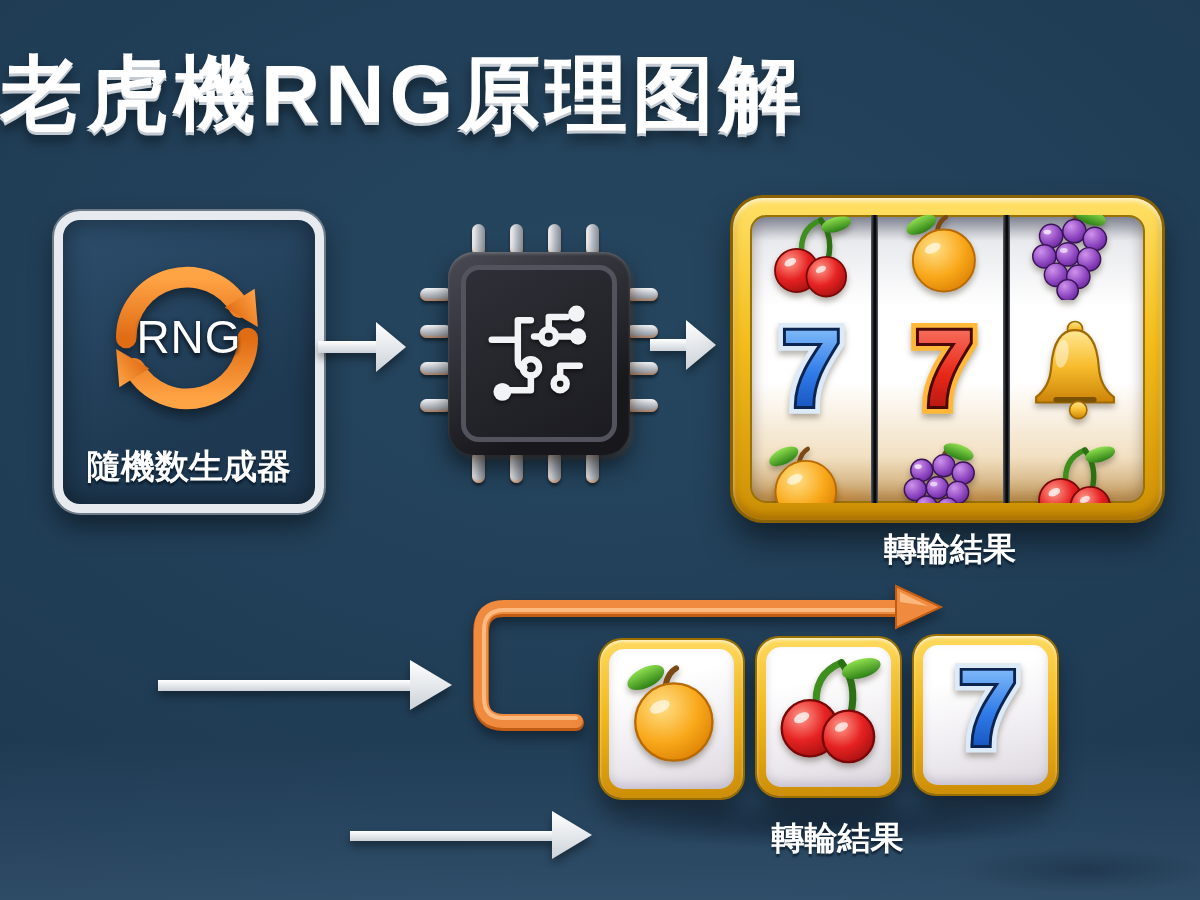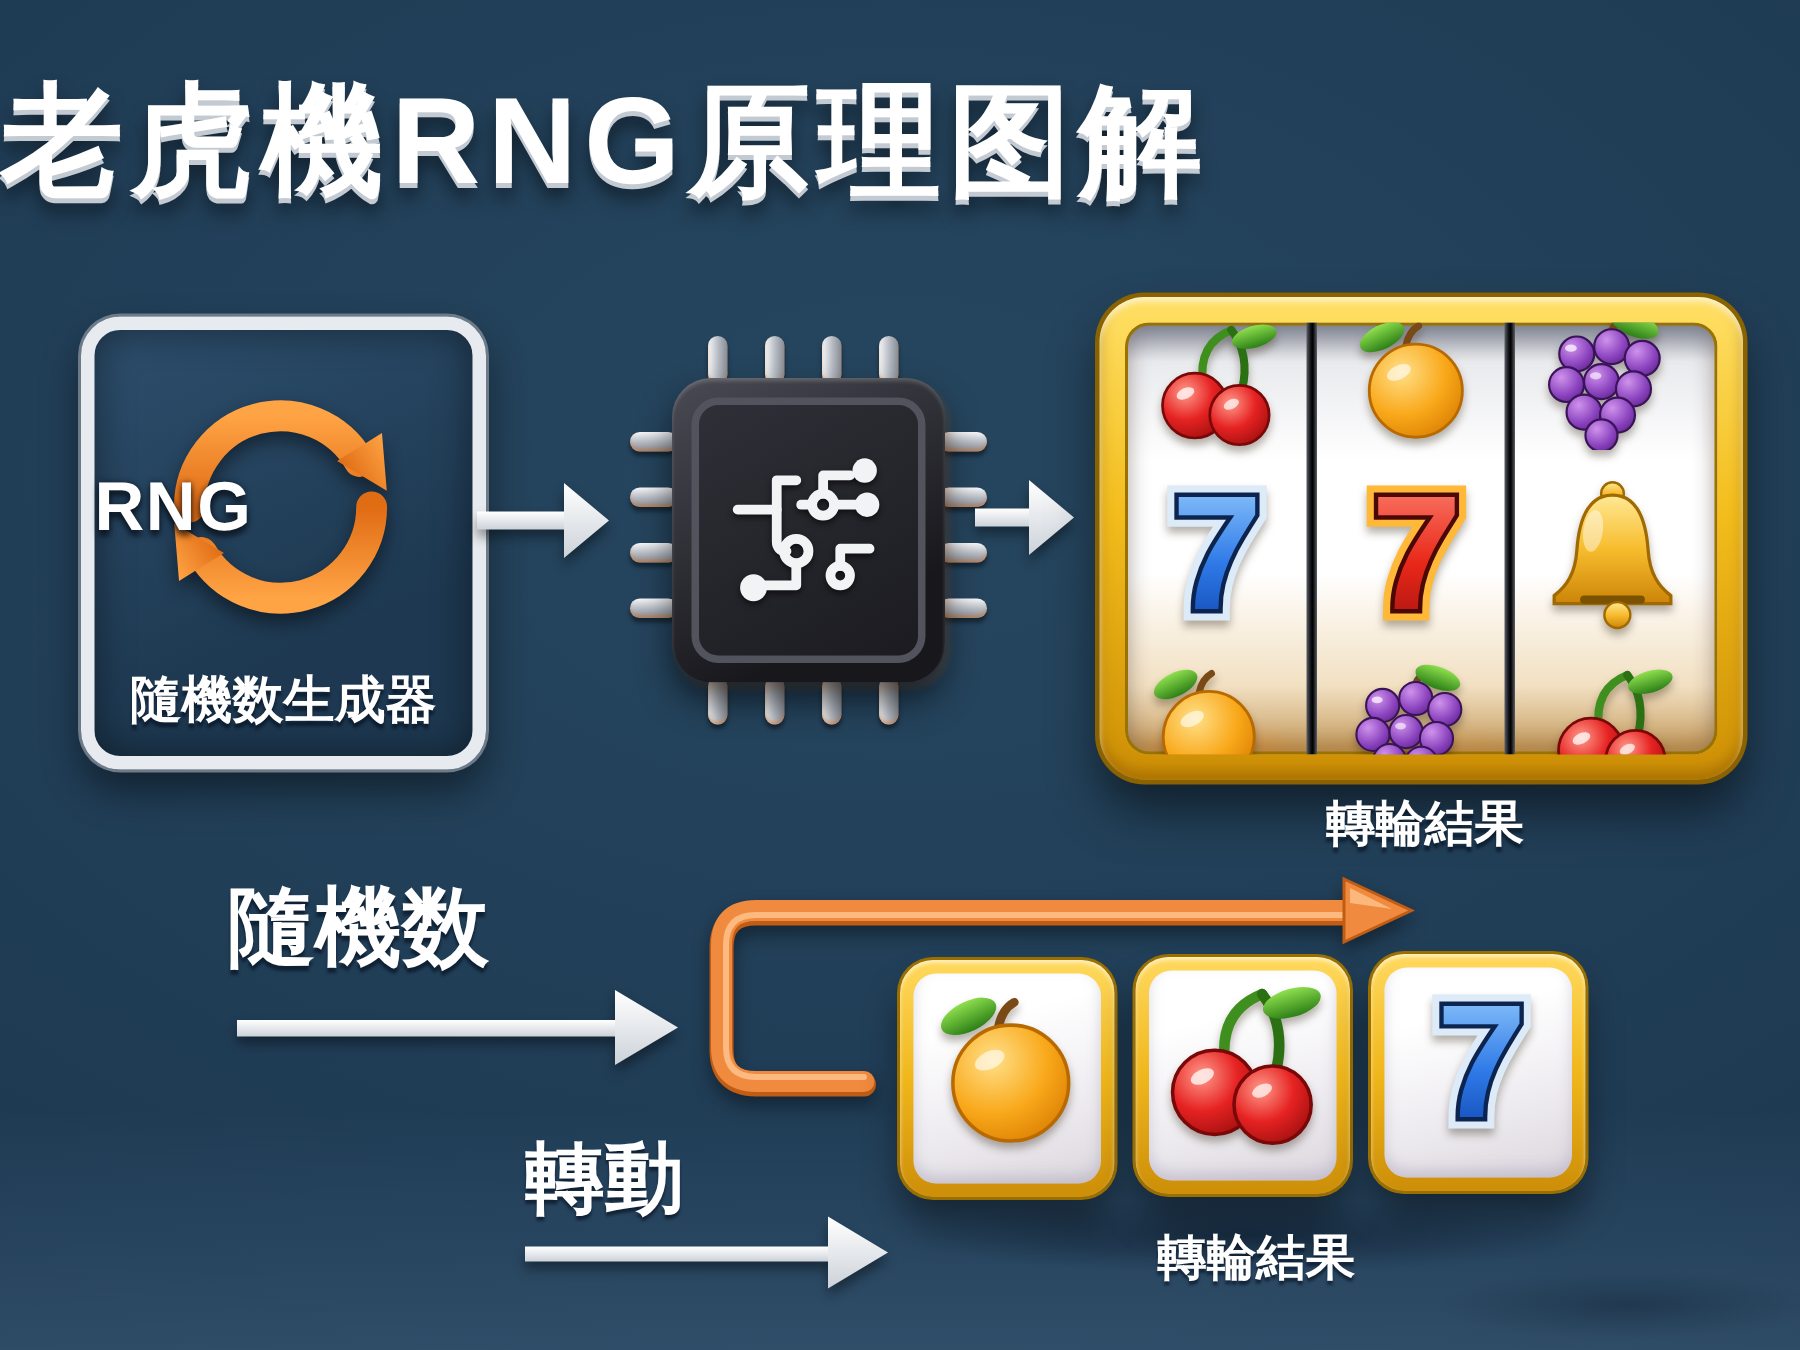--- a/index.html
+++ b/index.html
@@ -17,22 +17,22 @@
     font-size:82px;font-weight:800;letter-spacing:5px;color:#fff;
     text-shadow:0 3px 0 #c3cad2, 0 9px 12px rgba(0,0,0,.5);}
 
   
   .rng-box{position:absolute;left:54px;top:211px;width:270px;height:302px;box-sizing:border-box;
     border:9px solid #e7eaee;border-radius:26px;
     background:linear-gradient(155deg,#2d4e6c 0%,#1d3850 70%);
     box-shadow:0 0 0 2px #6d7a88, 0 14px 26px rgba(0,0,0,.45), inset 0 0 26px rgba(0,0,0,.45);}
   .cycle{position:absolute;left:26px;top:20px;width:196px;height:196px;
     filter:drop-shadow(0 6px 6px rgba(0,0,0,.45));}
-  .rng-acronym{position:absolute;left:0;right:0;top:90px;
-    font-size:46px;font-weight:700;color:#fff;letter-spacing:1px;
+  .rng-acronym{position:absolute;left:0;right:0;top:90px;text-align:center;
+    font-size:46px;font-weight:400;color:#fff;letter-spacing:1px;
     text-shadow:0 0 4px rgba(10,20,35,.7),0 4px 4px rgba(0,0,0,.6);}
   .rng-label{position:absolute;left:0;right:0;bottom:14px;text-align:center;font-size:34px;margin-top:48px;}
 
   
   .warrow{position:absolute;filter:drop-shadow(0 5px 4px rgba(0,0,0,.4));}
 
   
   .chip{position:absolute;left:420px;top:224px;width:238px;height:259px;}
   .pin{position:absolute;border-radius:7px;box-shadow:0 3px 3px rgba(0,0,0,.45), inset 0 -2px 2px rgba(226,120,42,.45);}
   .pin.v{width:13px;height:32px;background:linear-gradient(90deg,#f6f7f9,#b4b9c1 55%,#868d98);}
@@ -315,21 +315,20 @@
         </div>
       <div class="sym c3r3">
           <svg viewBox="0 0 100 100">
             <use href="#sym-cherries" xlink:href="#sym-cherries"></use>
           </svg>
         </div>
     </div>
   </div>
   <div class="slot-label cjk">轉輪結果</div>
 
-  <div class="lbl-random cjk">隨機数</div>
 
   <svg class="warrow" style="left:158px;top:656px" width="296" height="58" viewBox="0 0 296 58">
     <rect x="0" y="24" width="252" height="11" fill="url(#gradWhiteArrow)"></rect>
     <polygon points="252,4 294,29 252,54" fill="url(#gradWhiteArrow)"></polygon>
   </svg>
 
   <svg class="tube" width="1200" height="900" viewBox="0 0 1200 900">
     <path d="M576,721 H504 Q481,721 481,698 V630 Q481,607 504,607 H898" stroke="#c05c14" stroke-width="16" fill="none" stroke-linecap="round" transform="translate(0,2)"></path>
     <path d="M576,721 H504 Q481,721 481,698 V630 Q481,607 504,607 H898" stroke="#ef8a3e" stroke-width="14" fill="none" stroke-linecap="round"></path>
     <path d="M576,718 H504 Q484,718 484,698 V630 Q484,610 504,610 H898" stroke="#ffc28c" stroke-width="4" fill="none" stroke-linecap="round" opacity="0.85"></path>
@@ -355,21 +354,20 @@
   </div>
   <div class="tile tile3">
     <div class="tile-inner"></div>
     <div class="sym">
         <svg viewBox="0 0 100 100">
           <use href="#sym-seven-blue" xlink:href="#sym-seven-blue"></use>
         </svg>
       </div>
   </div>
 
-  <div class="lbl-spin cjk">轉動</div>
 
   <svg class="warrow" style="left:350px;top:806px" width="244" height="58" viewBox="0 0 244 58">
     <rect x="0" y="25" width="202" height="10" fill="url(#gradWhiteArrow)"></rect>
     <polygon points="202,5 242,29 202,53" fill="url(#gradWhiteArrow)"></polygon>
   </svg>
 
   <div class="lbl-result-bottom cjk">轉輪結果</div>
 
 </div>
 

